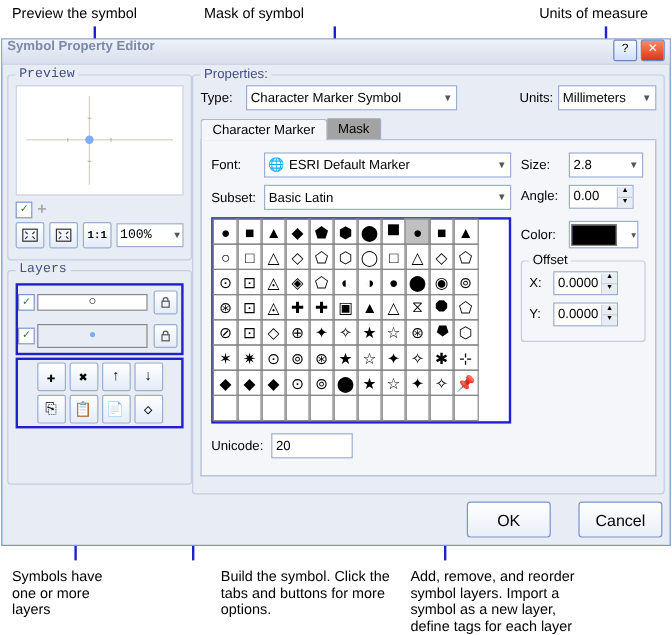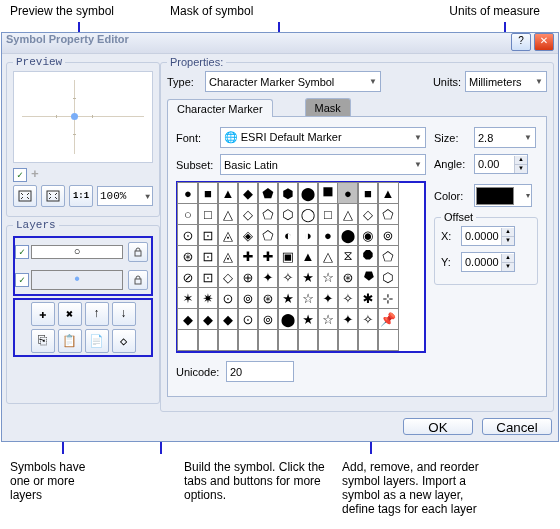--- a/index.html
+++ b/index.html
@@ -46,41 +46,41 @@
 
   .prop-row{display:flex;align-items:center;margin-bottom:6px;gap:4px;}
   .lbl{color:#000;}
   .combo{height:19px;border:1px solid #9aaed0;background:#fff;display:inline-flex;align-items:center;padding:0 3px;justify-content:space-between;}
   .spin{width:52px;height:18px;border:1px solid #9aaed0;background:#fff;display:inline-flex;align-items:center;}
   .spin span{flex:1;padding-left:3px;}
   .spins-btns{display:flex;flex-direction:column;border-left:1px solid #c0c8d8;}
   .sp-b{width:12px;height:8px;font-size:6px;line-height:7px;text-align:center;border-bottom:1px solid #c0c8d8;background:#e8ecf4;}
   .sp-b:last-child{border-bottom:none;}
 
-  .tabs{display:flex;margin-top:4px;border-bottom:1px solid #a8b8d4;gap:33px;}
+  .tabs{display:flex;margin-top:4px;border-bottom:1px solid #a8b8d4;}
   .tab{padding:3px 9px 2px 9px;border:1px solid #a8b8d4;border-bottom:none;margin-right:-1px;background:#a3a3a3;border-radius:3px 3px 0 0;color:#000;position:relative;}
   .tab.active{background:#f4f6fa;top:1px;}
   .tab-body{border:1px solid #a8b8d4;border-top:none;background:#f4f6fa;padding:10px 8px 8px 8px;position:relative;min-height:230px;}
 
   .center-pane{display:flex;gap:8px;justify-content:space-between;}
   .cp-l{flex:0 0 250px;}
   .cp-r{flex:1;}
 
   .glyph-grid{border:2px solid #2020d0;background:#fff;display:grid;grid-template-columns:repeat(11,20px);}
   .g{width:20px;height:20px;border:1px solid #888;margin:-1px 0 0 -1px;display:flex;align-items:center;justify-content:center;font-size:13px;}
   .g.sel{background:#c0c0c0;}
   .g.bk{color:#000;}
 
   .off-box{border:1px solid #c4cee0;border-radius:3px;padding:8px 6px 6px 6px;margin-top:10px;position:relative;}
   .off-box .legend{position:absolute;top:-7px;left:6px;background:#f4f6fa;padding:0 3px;}
 
   .color-sw{width:36px;height:16px;border:1px solid #888;background:#000;display:inline-block;}
 
   .btnbar{text-align:right;padding:6px;}
-  .btn{width:70px;height:17px;border:1px solid #7a96c8;background:linear-gradient(#fff,#e8eef8);border-radius:3px;margin-left:6px;}
+  .btn{width:70px;height:30px;border:1px solid #7a96c8;background:linear-gradient(#fff,#e8eef8);border-radius:3px;margin-left:20px;}
 
   .callouts-bot{display:flex;padding:6px 10px 2px 10px;font-size:12px;gap:8px;}
   .cb{flex:1;}
   .bot-ptr{position:relative;height:12px;}
 
   svg{display:block;}
 </style>
 </head>
 <body>
 

